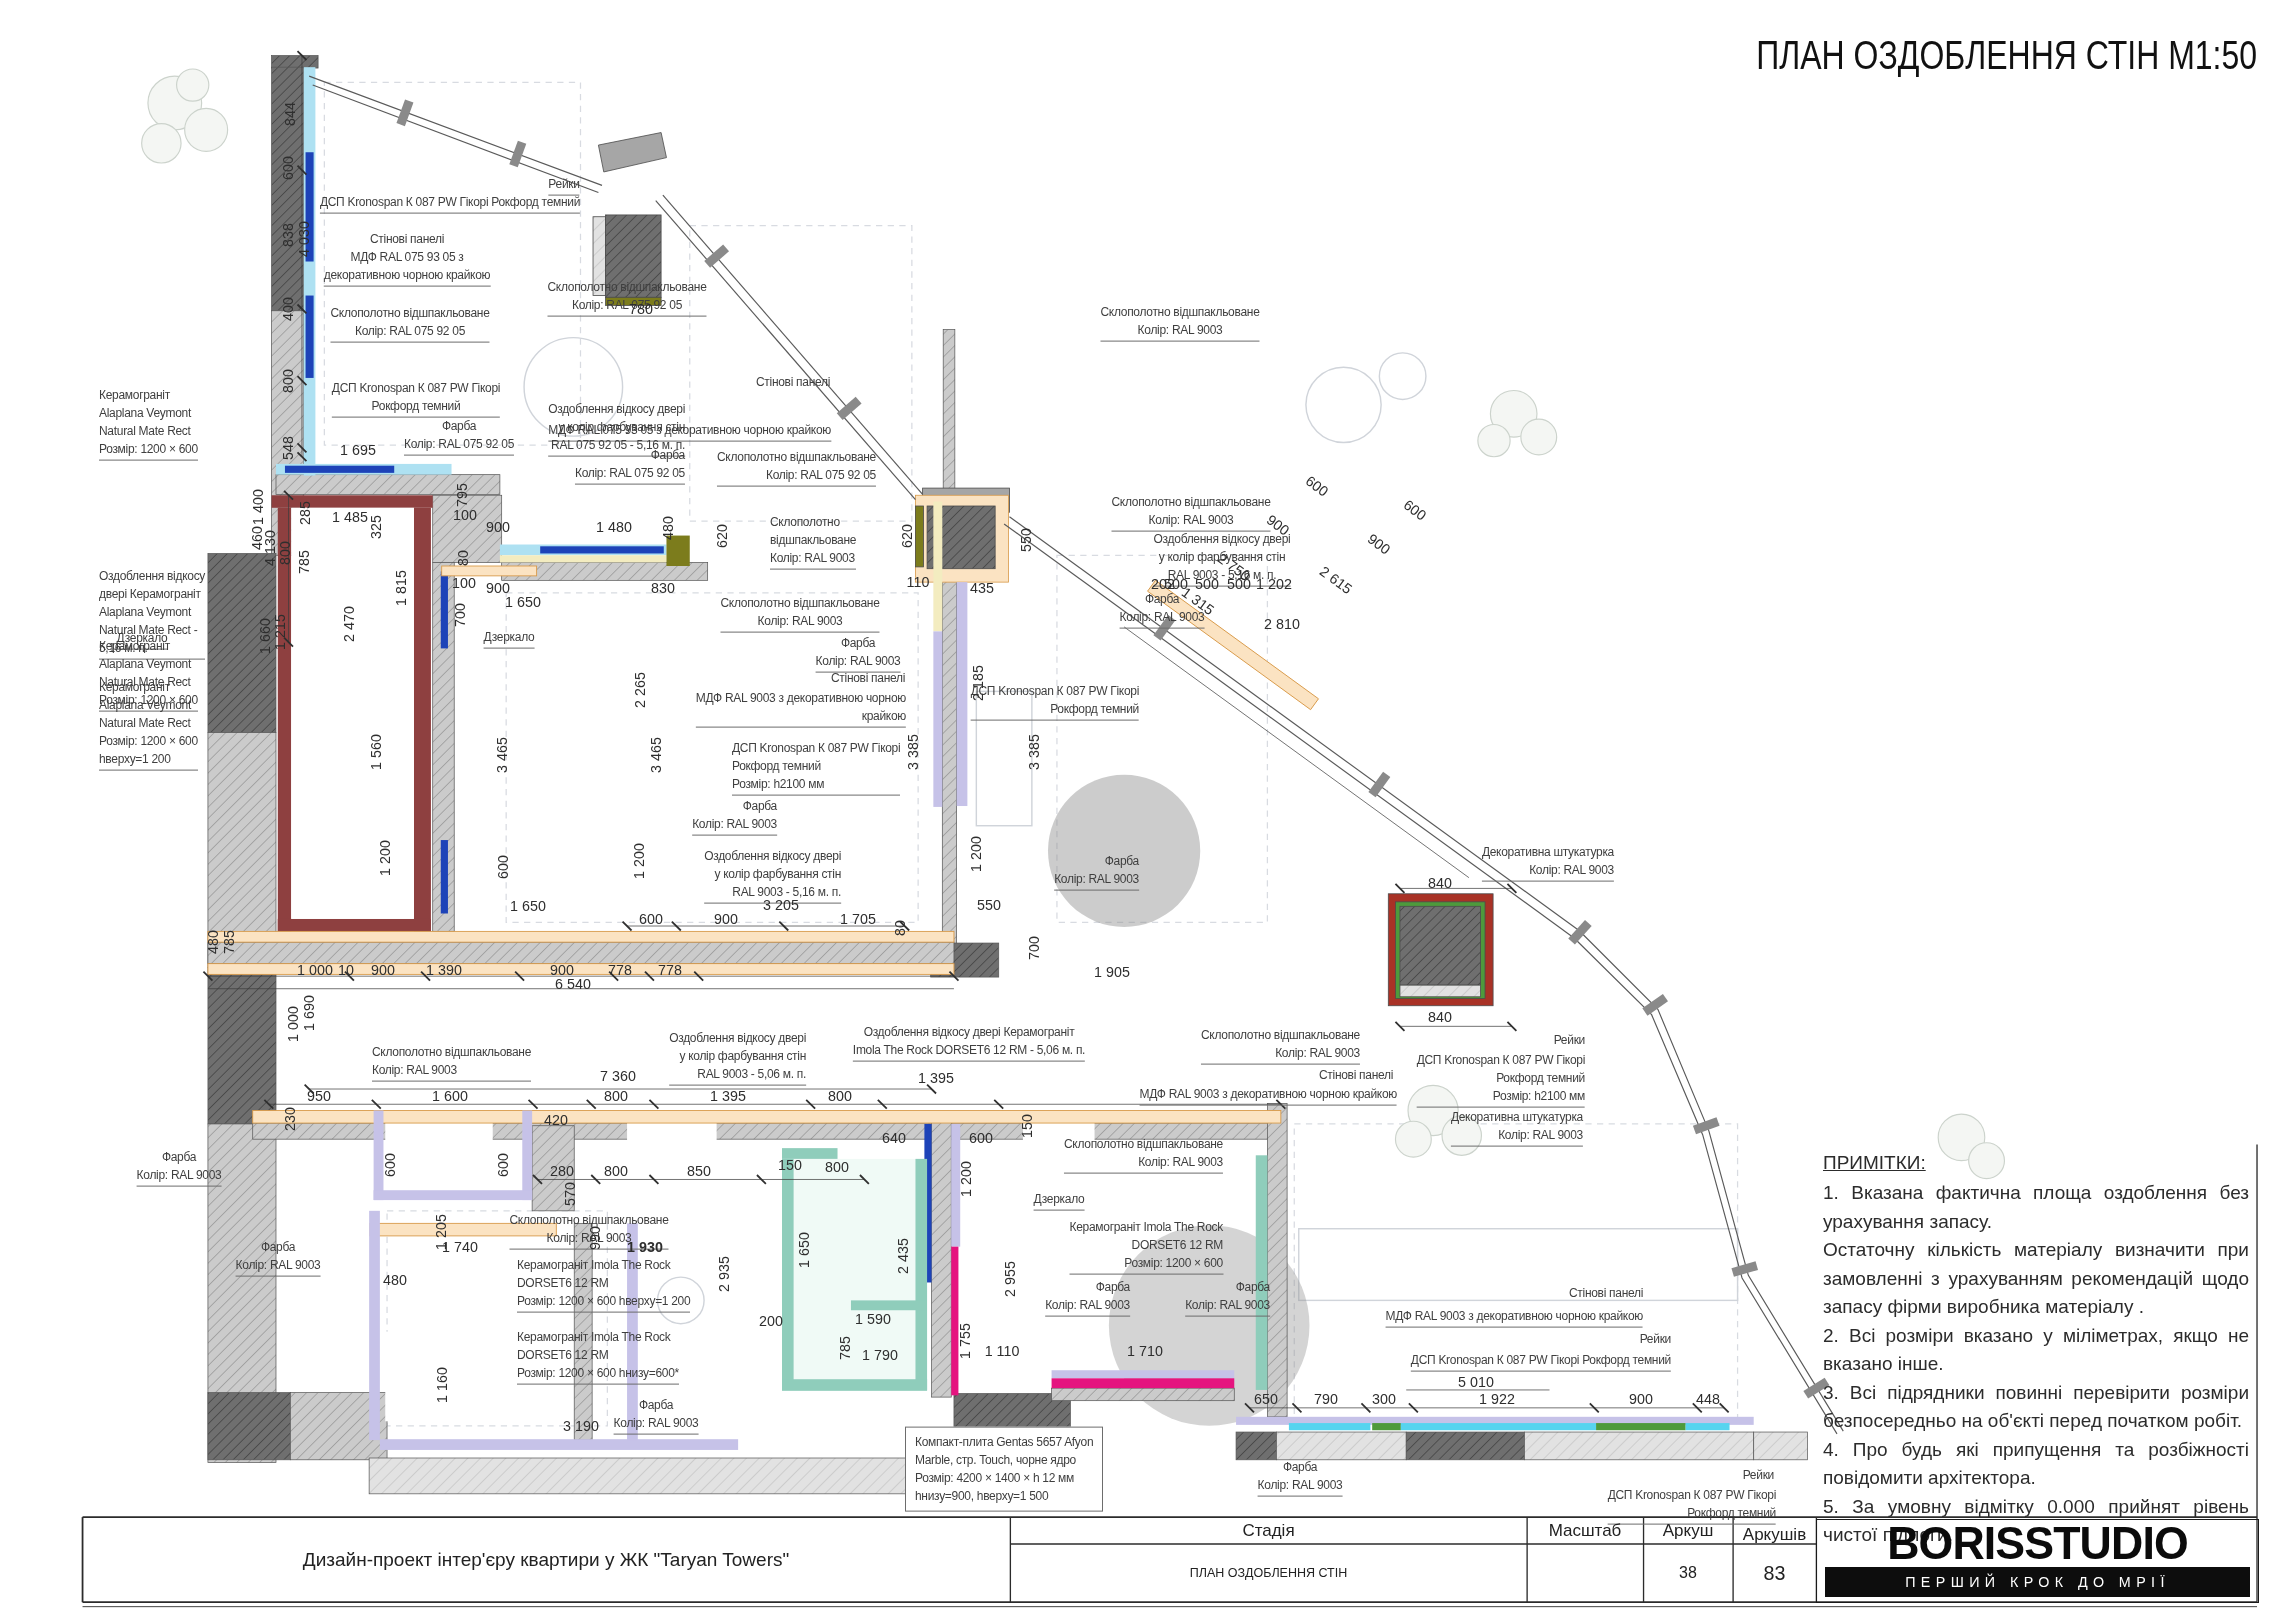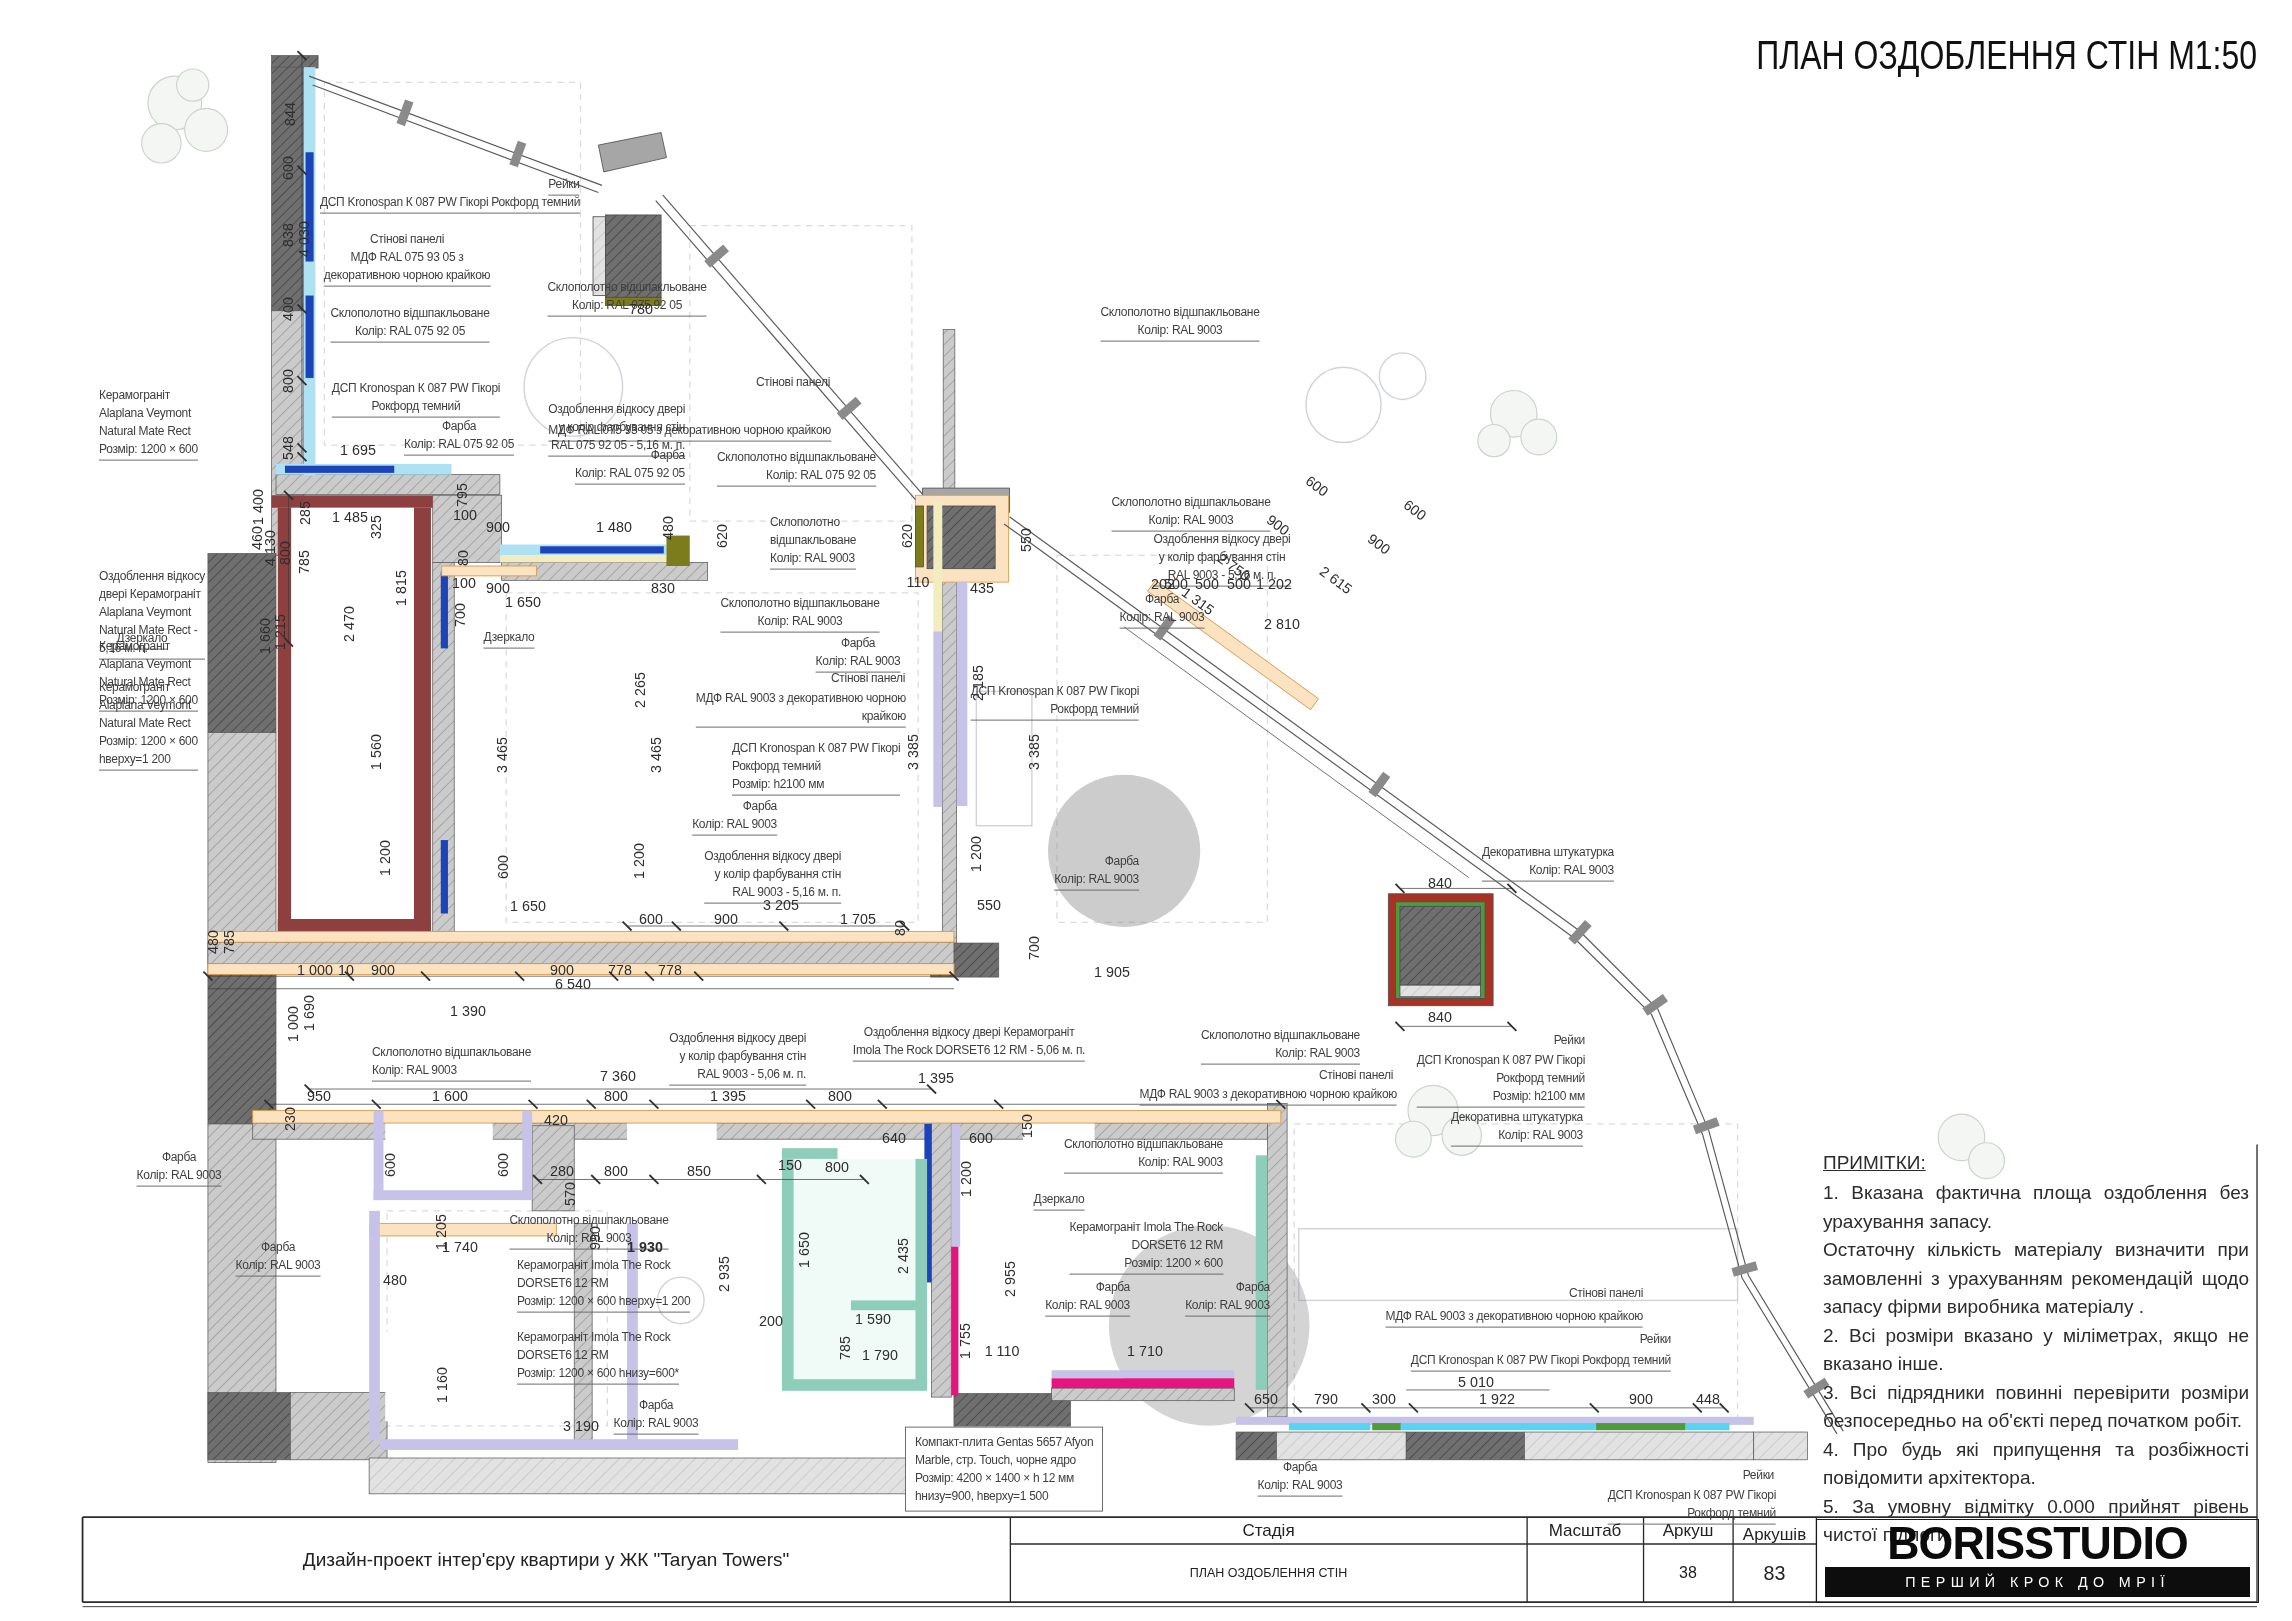--- a/index.html
+++ b/index.html
@@ -546,21 +546,21 @@
       <div class="dim" style="left: 1415px; top: 510px; transform: translate(-50%, -50%) rotate(36deg);">600</div>
       <div class="dim" style="left: 1440px; top: 883px;">840</div>
       <div class="dim" style="left: 1440px; top: 1017px;">840</div>
       <div class="dim" style="left: 293px; top: 1024px; transform: translate(-50%, -50%) rotate(-90deg);">1 000</div>
       <div class="dim" style="left: 309px; top: 1013px; transform: translate(-50%, -50%) rotate(-90deg);">1 690</div>
       <div class="dim" style="left: 213px; top: 942px; transform: translate(-50%, -50%) rotate(-90deg);">480</div>
       <div class="dim" style="left: 229px; top: 942px; transform: translate(-50%, -50%) rotate(-90deg);">785</div>
       <div class="dim" style="left: 315px; top: 970px;">1 000</div>
       <div class="dim" style="left: 346px; top: 970px;">10</div>
       <div class="dim" style="left: 383px; top: 970px;">900</div>
-      <div class="dim" style="left: 468px; top: 970px; margin-top: 41px;">1 390</div>
+      <div class="dim" style="left: 444px; top: 970px;">1 390</div>
       <div class="dim" style="left: 562px; top: 970px;">900</div>
       <div class="dim" style="left: 620px; top: 970px;">778</div>
       <div class="dim" style="left: 670px; top: 970px;">778</div>
       <div class="dim" style="left: 573px; top: 984px;">6 540</div>
       <div class="dim" style="left: 618px; top: 1076px;">7 360</div>
       <div class="dim" style="left: 319px; top: 1096px;">950</div>
       <div class="dim" style="left: 290px; top: 1119px; transform: translate(-50%, -50%) rotate(-90deg);">230</div>
       <div class="dim" style="left: 450px; top: 1096px;">1 600</div>
       <div class="dim" style="left: 556px; top: 1120px;">420</div>
       <div class="dim" style="left: 616px; top: 1096px;">800</div>

